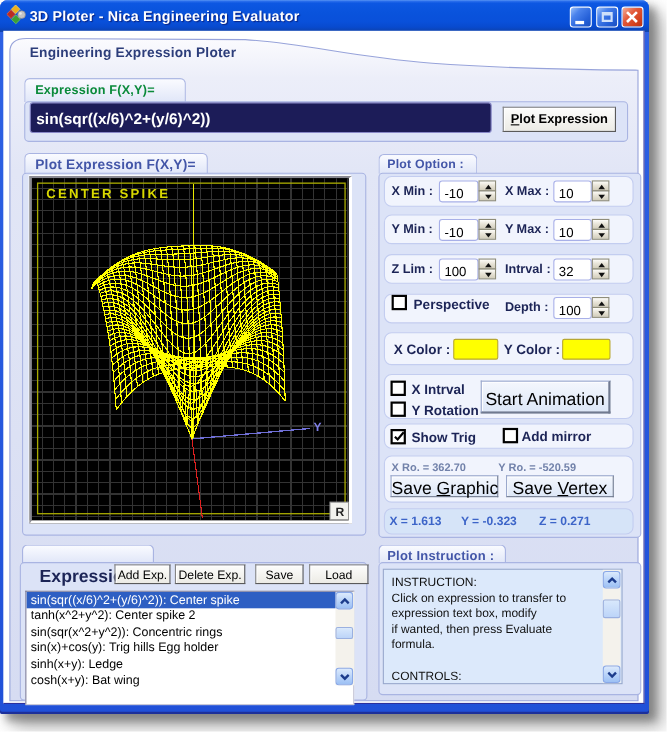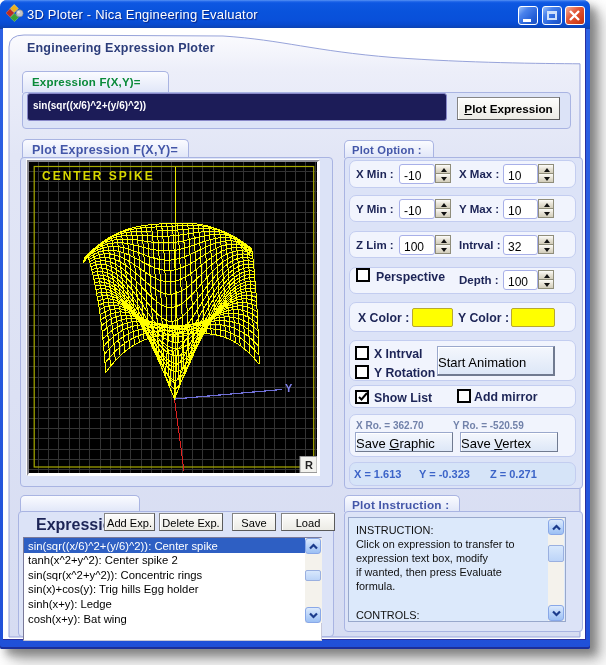--- a/index.html
+++ b/index.html
@@ -1,20 +1,20 @@
 <!DOCTYPE html>
 <html><head><meta charset="utf-8"><style>
 *{margin:0;padding:0;box-sizing:border-box}
 body{width:606px;height:665px;background:#fff;font-family:"Liberation Sans",sans-serif;position:relative;overflow:hidden}
 .win{position:absolute;left:0;top:0;width:590px;height:649px;border-radius:7px 7px 2px 2px;
  background:linear-gradient(180deg,#2e62e4,#2050d8);
  box-shadow:6px 6px 8px rgba(95,95,95,.62),12px 12px 16px rgba(120,120,120,.5),inset 0 -2px 0 #1c2f9a}
 .tb{position:absolute;left:0;top:0;width:590px;height:29px;border-radius:7px 7px 0 0;
  background:linear-gradient(180deg,#5a96f4 0%,#2a6eec 4%,#0d57e2 10%,#0953dc 40%,#0950da 68%,#084ace 85%,#0c44b6 95%,#1444aa 100%)}
-.ttl{position:absolute;left:27px;top:7px;font-size:13px;font-weight:normal;color:#fff;letter-spacing:.2px;text-shadow:1px 1px 1px rgba(10,30,120,.9)}
+.ttl{position:absolute;left:27px;top:7px;font-size:13px;font-weight:bold;color:#fff;letter-spacing:.2px;text-shadow:1px 1px 1px rgba(10,30,120,.9)}
 .tbtn{position:absolute;top:6px;width:20px;height:19px;border-radius:3px;border:1px solid #fff}
 .bmin,.bmax{background:linear-gradient(135deg,#9cc2fa 0%,#4a82ec 30%,#2560d8 70%,#1c50c0 100%)}
 .bclose{background:linear-gradient(135deg,#f4b09a 0%,#e2593a 40%,#d4401c 75%,#b83214 100%)}
 .client{position:absolute;left:3px;top:28px;width:583px;height:612px;background:#fff;
  border-right:1px solid #2a2f9e;border-bottom:1px solid #2a2f9e}
 .panelsvg{position:absolute;left:8px;top:33px}
 .tabtxt{position:absolute;left:27px;top:41px;font-size:12.5px;font-weight:bold;color:#2c3d7a;letter-spacing:.2px}
 .grp{position:absolute;background:#dce3f7;border:1px solid #a9b4e2;border-radius:4px}
 .gtab{position:absolute;background:linear-gradient(180deg,#fafbff,#e0e6f8);border:1px solid #a9b4e2;border-bottom:none;border-radius:5px 5px 0 0}
 .cap{font-size:12px;font-weight:bold;color:#4356a8;padding:3px 0 0 9px;letter-spacing:.2px;white-space:nowrap}
@@ -23,21 +23,21 @@
 .lb2{position:absolute;font-size:12.3px;font-weight:bold;color:#1c2456;white-space:nowrap}
 .ed{position:absolute;height:20px;background:#fff;border:1px solid #a8b0e8;border-radius:3px;font-size:12px;color:#000;padding:3.5px 0 0 4px}
 .spin{position:absolute;width:16px;height:20px}
 .sb{width:16px;height:10px;background:linear-gradient(180deg,#fdfcf8,#e8e4d8 45%,#d2cdba);border:1px solid #8f8d7a;position:relative}
 .sb+.sb{margin-top:-1px}
 .ua,.da{position:absolute;left:4.5px;width:0;height:0;border-left:3px solid transparent;border-right:3px solid transparent}
 .ua{top:3px;border-bottom:4px solid #111}
 .da{top:3px;border-top:4px solid #111}
 .cb{position:absolute;width:14px;height:14px;background:#fff;border:2px solid #000}
 .btn{position:absolute;background:linear-gradient(180deg,#fdfdfc,#ecebe5);border:1px solid #858585;border-right-color:#5a5a5a;border-bottom-color:#5a5a5a;box-shadow:inset 1px 1px 0 #fff;font-size:11.1px;color:#000;text-align:center;white-space:nowrap}
-.bbtn{position:absolute;background:linear-gradient(180deg,#f4f7fd,#dde7f7);border:1px solid #9aa8cc;border-right:2px solid #707a90;border-bottom:2px solid #707a90;box-shadow:inset 1px 1px 0 #fff;font-size:13px;color:#000;white-space:nowrap}
+.bbtn{position:absolute;background:linear-gradient(180deg,#f4f7fd,#dde7f7);border:1px solid #9aa8cc;border-right:2px solid #707a90;border-bottom:2px solid #707a90;box-shadow:inset 1px 1px 0 #fff;font-size:16px;color:#000;text-align:center;white-space:nowrap}
 .sw{position:absolute;background:#ffff00;border:1px solid #b8a830;border-radius:2px;height:19px}
 .ro{position:absolute;font-size:10px;font-weight:bold;color:#7282aa;white-space:nowrap}
 .xyz{position:absolute;font-size:11px;font-weight:bold;color:#3c64c8;white-space:nowrap}
 .pc{position:absolute;left:27px;top:160px;width:293px;height:316px;background:#000;border-top:2px solid #8a8a92;border-left:2px solid #8a8a92;border-right:3px solid #fff;border-bottom:3px solid #fff;box-shadow:-1px -1px 0 #fdfdfd}
 .plot{position:absolute;left:29px;top:162px}
 .lst{position:absolute;left:23px;top:537px;width:299px;height:104px;background:#fff;border-top:1px solid #7a7a9a;border-left:1px solid #7a7a9a;border-right:1px solid #c8c8d8;border-bottom:1px solid #c8c8d8;font-size:11.3px;color:#000;overflow:hidden}
 .li{height:14.55px;padding:1.8px 0 0 4px;white-space:nowrap}
 .sel{background:#2e5fc3;color:#fff}
 .sbar{position:absolute;background:#f4f2ec}
 .sbtn{position:absolute;left:0;width:16px;height:16px;border-radius:3px;border:1px solid #89a8e8;background:linear-gradient(180deg,#dceafc,#b4d0f8 60%,#9cc0f4)}
@@ -79,21 +79,21 @@
   </linearGradient>
       </defs>
   <path d="M1 14 Q1 2 16 2 L215 3 C275 7 305 18 385 24.5 C460 30 535 30.5 572 30.8 L572 604 L1 604 Z" fill="url(#pg)" stroke="#97a3da" stroke-width="1"></path>
  </svg>
  <div class="tabtxt">Engineering Expression Ploter</div>
 
  <div class="gtab" style="left:22px;top:71px;width:147px;height:22px">
       <div class="cap" style="color:#0a8a3a;font-size:11.5px;padding-top:4px">Expression F(X,Y)=</div>
     </div>
  <div class="grp" style="left:22px;top:92px;width:549px;height:37px"></div>
- <div style="position:absolute;left:27px;top:93px;width:420px;height:28px;background:#1c1c58;border:1px solid #8888c8;border-radius:3px;color:#fff;font-size:10px;font-weight:bold;padding:6px 0 0 5px">sin(sqr((x/6)^2+(y/6)^2))</div>
+ <div style="position:absolute;left:27px;top:93px;width:420px;height:28px;background:#1c1c58;border:1px solid #8888c8;border-radius:3px;color:#fff;font-size:14px;font-weight:bold;padding:6px 0 0 5px">sin(sqr((x/6)^2+(y/6)^2))</div>
  <div class="btn" style="left:457px;top:97px;width:103px;height:23px;font-size:11.7px;font-weight:bold;padding-top:4px"><u>P</u>lot Expression</div>
 
  <div class="gtab" style="left:22px;top:139px;width:167px;height:19px">
       <div class="cap" style="font-size:12.5px">Plot Expression F(X,Y)=</div>
     </div>
  <div class="grp" style="left:20px;top:157px;width:313px;height:330px"></div>
  <div class="pc"></div>
  <svg class="plot" width="288" height="311" viewBox="0 0 288 311">
 <rect width="288" height="311" fill="#000"></rect>
 <path d="M9.3 0V311M19.6 0V311M29.9 0V311M40.1 0V311M50.4 0V311M60.7 0V311M71.0 0V311M81.3 0V311M91.5 0V311M101.8 0V311M112.1 0V311M122.4 0V311M132.7 0V311M142.9 0V311M153.2 0V311M163.5 0V311M173.8 0V311M184.1 0V311M194.3 0V311M204.6 0V311M214.9 0V311M225.2 0V311M235.5 0V311M245.7 0V311M256.0 0V311M266.3 0V311M276.6 0V311M286.9 0V311M0 9.0H288M0 19.3H288M0 29.6H288M0 39.9H288M0 50.2H288M0 60.5H288M0 70.8H288M0 81.1H288M0 91.4H288M0 101.7H288M0 112.0H288M0 122.3H288M0 132.6H288M0 142.9H288M0 153.2H288M0 163.5H288M0 173.8H288M0 184.1H288M0 194.4H288M0 204.7H288M0 215.0H288M0 225.3H288M0 235.6H288M0 245.9H288M0 256.2H288M0 266.5H288M0 276.8H288M0 287.1H288M0 297.4H288M0 307.7H288" stroke="#333" stroke-width="1" fill="none" shape-rendering="crispEdges"></path>
@@ -201,21 +201,21 @@
  <div class="cb" style="left:355px;top:346px"></div>
     <div class="lb2" style="left:374px;top:347px">X Intrval</div>
  <div class="cb" style="left:355px;top:365px"></div>
     <div class="lb2" style="left:374px;top:366px">Y Rotation</div>
  <div class="bbtn" style="left:437px;top:346px;width:118px;height:30px;padding-top:8px">Start Animation</div>
  <div class="cb" style="left:355px;top:390px">
       <svg width="12" height="12" style="position:absolute;left:-0.5px;top:-1.5px">
         <path d="M2 6 L4.5 8.5 L10 2" stroke="#000" stroke-width="2" fill="none"></path>
       </svg>
     </div>
-    <div class="lb2" style="left:374px;top:391px">Show List</div>
+    <div class="lb2" style="left:374px;top:391px">Show Trig</div>
  <div class="cb" style="left:457px;top:389px"></div>
     <div class="lb2" style="left:474px;top:390px">Add mirror</div>
  <div class="ro" style="left:356px;top:420px">X Ro. = 362.70</div>
  <div class="ro" style="left:453px;top:420px">Y Ro. = -520.59</div>
  <div class="bbtn" style="left:355px;top:432px;width:98px;height:20px;padding-top:3px;border-right-width:1px;border-bottom-width:1px">Save <u>G</u>raphic</div>
  <div class="bbtn" style="left:460px;top:432px;width:98px;height:20px;padding-top:3px;border-right-width:1px;border-bottom-width:1px">Save <u>V</u>ertex</div>
  <div class="xyz" style="left:354px;top:468px">X = 1.613</div>
  <div class="xyz" style="left:419px;top:468px">Y = -0.323</div>
  <div class="xyz" style="left:490px;top:468px">Z = 0.271</div>
 

